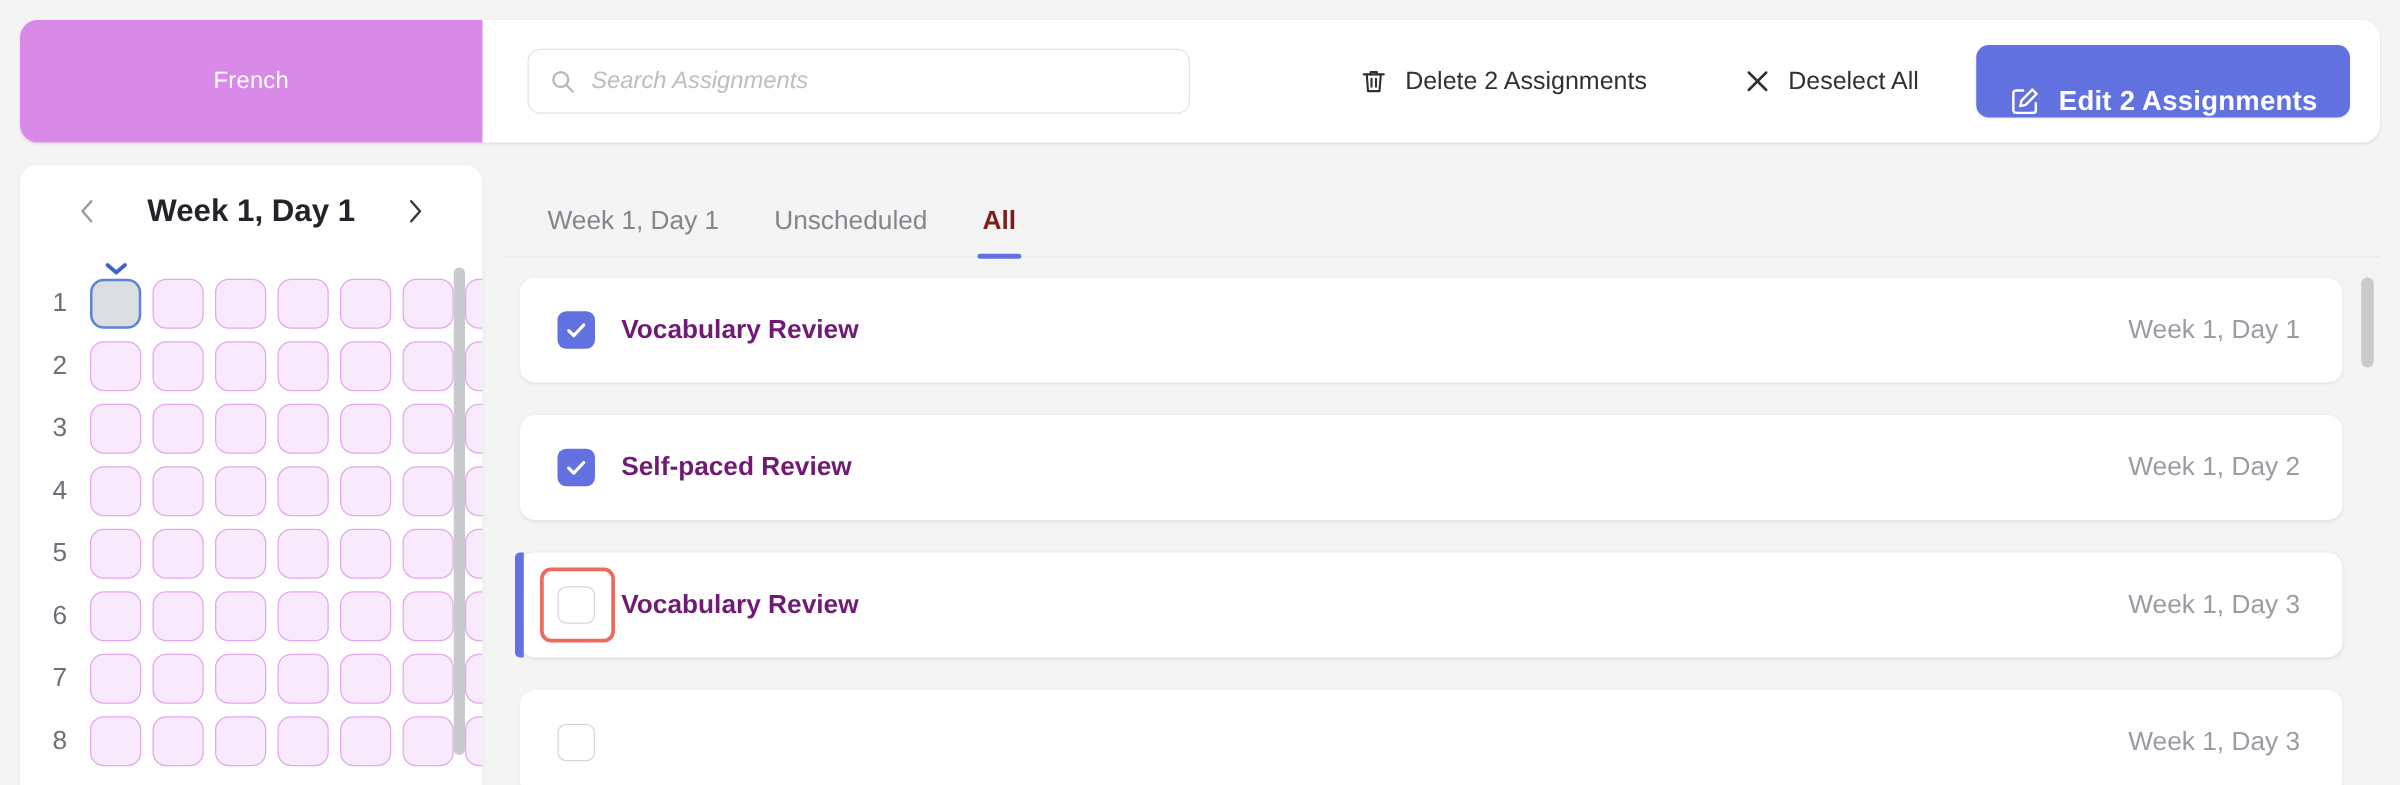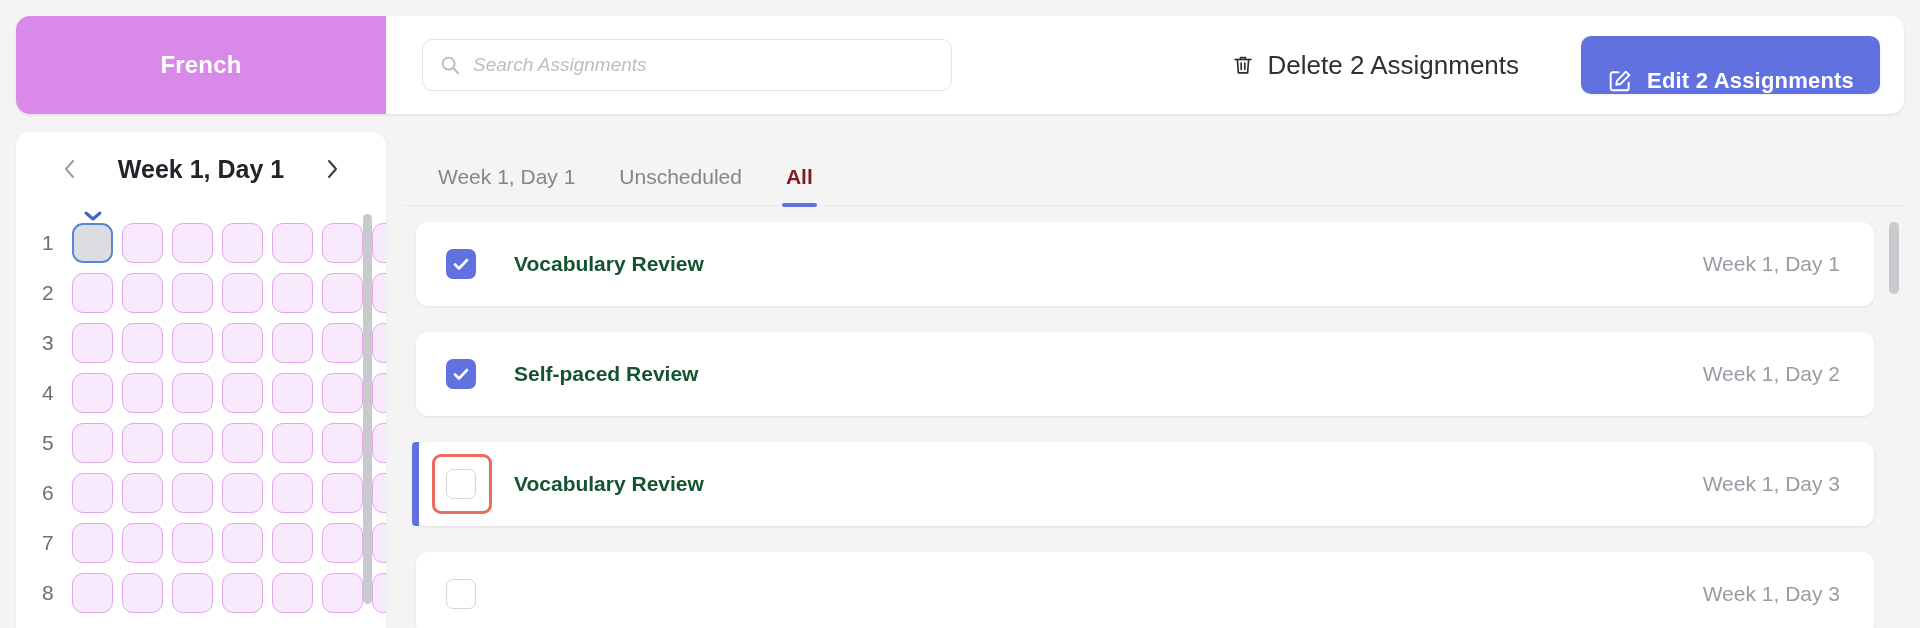--- a/index.html
+++ b/index.html
@@ -21,21 +21,21 @@
     display: flex; align-items: stretch;
   }
   .subject-tile {
     width: 370px; height: 98px;
     background: #d98ae8;
     border-radius: 14px 0 0 14px;
     display: flex; align-items: center; justify-content: center;
     flex: none;
   }
   .subject-tile .label {
-    color: #ffffff; font-size: 24px; font-weight: 700; letter-spacing: .2px;
+    color: #ffffff; font-size: 19px; font-weight: 400; letter-spacing: .2px;
   }
   .topbar-right {
     flex: 1; display: flex; align-items: center; padding: 0 24px 0 36px; gap: 0;
   }
   .search-box {
     width: 530px; height: 52px;
     border: 1.5px solid #e3e4e8; border-radius: 10px;
     display: flex; align-items: center; gap: 12px; padding: 0 16px;
     background: #fff; flex: none;
   }
@@ -46,21 +46,21 @@
     font-size: 19px; font-style: italic; color: #3a3a3f;
     background: transparent;
   }
   .search-box input::placeholder { color: #bdbdc4; font-style: italic; }
 
   .tb-actions { display: flex; align-items: center; margin-left: auto; gap: 0; }
   .tb-btn {
     display: flex; align-items: center; gap: 13px;
     background: transparent; border: none; cursor: pointer;
     font-family: "Liberation Sans", sans-serif;
-    font-size: 26px; color: #2f3035; padding: 10px 14px;
+    font-size: 20px; color: #2f3035; padding: 10px 14px;
   }
   .tb-btn .ic { width: 24px; height: 24px; flex: none; display:block; }
   #delete-btn { margin-right: 48px; }
   #deselect-btn { margin-right: 32px; }
 
   .primary-btn {
     display: flex; align-items: flex-end; gap: 14px;
     background: #6172e0; color: #ffffff;
     border: none; border-radius: 10px; cursor: pointer;
     height: 58px; padding: 0 26px;
@@ -153,21 +153,21 @@
     content: ""; position: absolute; left: -4px; top: 0; bottom: 0;
     width: 7px; background: #6172e0; border-radius: 4px 0 0 4px;
   }
   .cb {
     width: 30px; height: 30px; border-radius: 7px; flex: none;
     display: flex; align-items: center; justify-content: center; cursor: pointer;
   }
   .cb.checked { background: #6172e0; }
   .cb.unchecked { background: #ffffff; border: 1.8px solid #d6d7dc; }
   .cb svg { width: 20px; height: 20px; display: block; }
-  .row-title { margin-left: 38px; font-size: 21px; font-weight: 700; color: #14532d; }
+  .row-title { margin-left: 21px; font-size: 21px; font-weight: 700; color: #701a75; }
   .row-day { margin-left: auto; font-size: 21px; color: #9a9ba3; }
 
   .annot-box {
     position: absolute; left: -14px; top: -15px;
     width: 60px; height: 60px;
     border: 3.5px solid #ec6a5e; border-radius: 9px;
     pointer-events: none;
   }
   .cb-holder { position: relative; flex: none; }
 
@@ -209,20 +209,29 @@
             <svg viewBox="0 0 24 24" fill="none" stroke="#2f3035" stroke-width="1.7" stroke-linecap="round" stroke-linejoin="round">
               <path d="M4 6.5h16"></path>
               <path d="M9.5 6.5V4.6h5V6.5"></path>
               <path d="M6.4 6.5l1 13.4h9.2l1-13.4"></path>
               <path d="M10.2 10v6.3M13.8 10v6.3"></path>
             </svg>
           </span>
           <span>Delete 2 Assignments</span>
         </button>
 
+        <button class="tb-btn" id="deselect-btn">
+          <span class="ic">
+            <svg viewBox="0 0 24 24" fill="none" stroke="#2f3035" stroke-width="2" stroke-linecap="round">
+              <line x1="5" y1="5" x2="19" y2="19"></line>
+              <line x1="19" y1="5" x2="5" y2="19"></line>
+            </svg>
+          </span>
+          <span>Deselect All</span>
+        </button>
 
         <button class="primary-btn">
           <span class="ic">
             <svg viewBox="0 0 24 24" fill="none" stroke="#ffffff" stroke-width="1.8" stroke-linecap="round" stroke-linejoin="round">
               <path d="M20 13.5v5.1a2 2 0 0 1-2 2H5.4a2 2 0 0 1-2-2V6a2 2 0 0 1 2-2h5.2"></path>
               <path d="M17.4 3.4l3.2 3.2-8.1 8.1-4 0.9 0.9-4z"></path>
             </svg>
           </span>
           <span>Edit 2 Assignments</span>
         </button>

